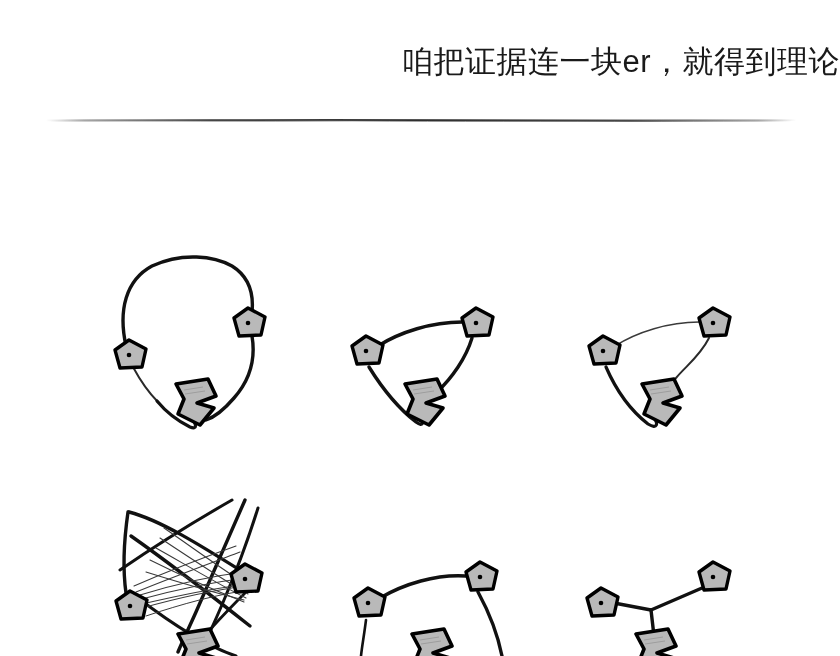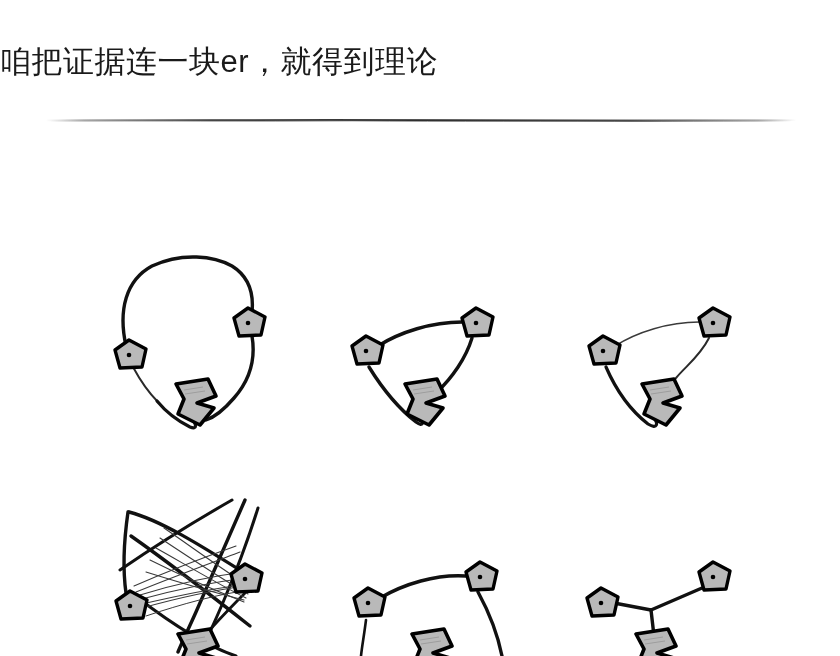--- a/index.html
+++ b/index.html
@@ -15,21 +15,21 @@
     width: 840px;
     height: 656px;
     background: #ffffff;
     overflow: hidden;
   }
   #title {
     position: absolute;
     left: 0;
     top: 42px;
     width: 840px;
-    text-align: left;
+    text-align: right;
     font-family: "Liberation Sans", sans-serif;
     font-size: 31px;
     line-height: 40px;
     color: #1a1a1a;
     letter-spacing: 0.5px;
     white-space: nowrap;
   }
   #divider-wrap {
     position: absolute;
     left: 0;

